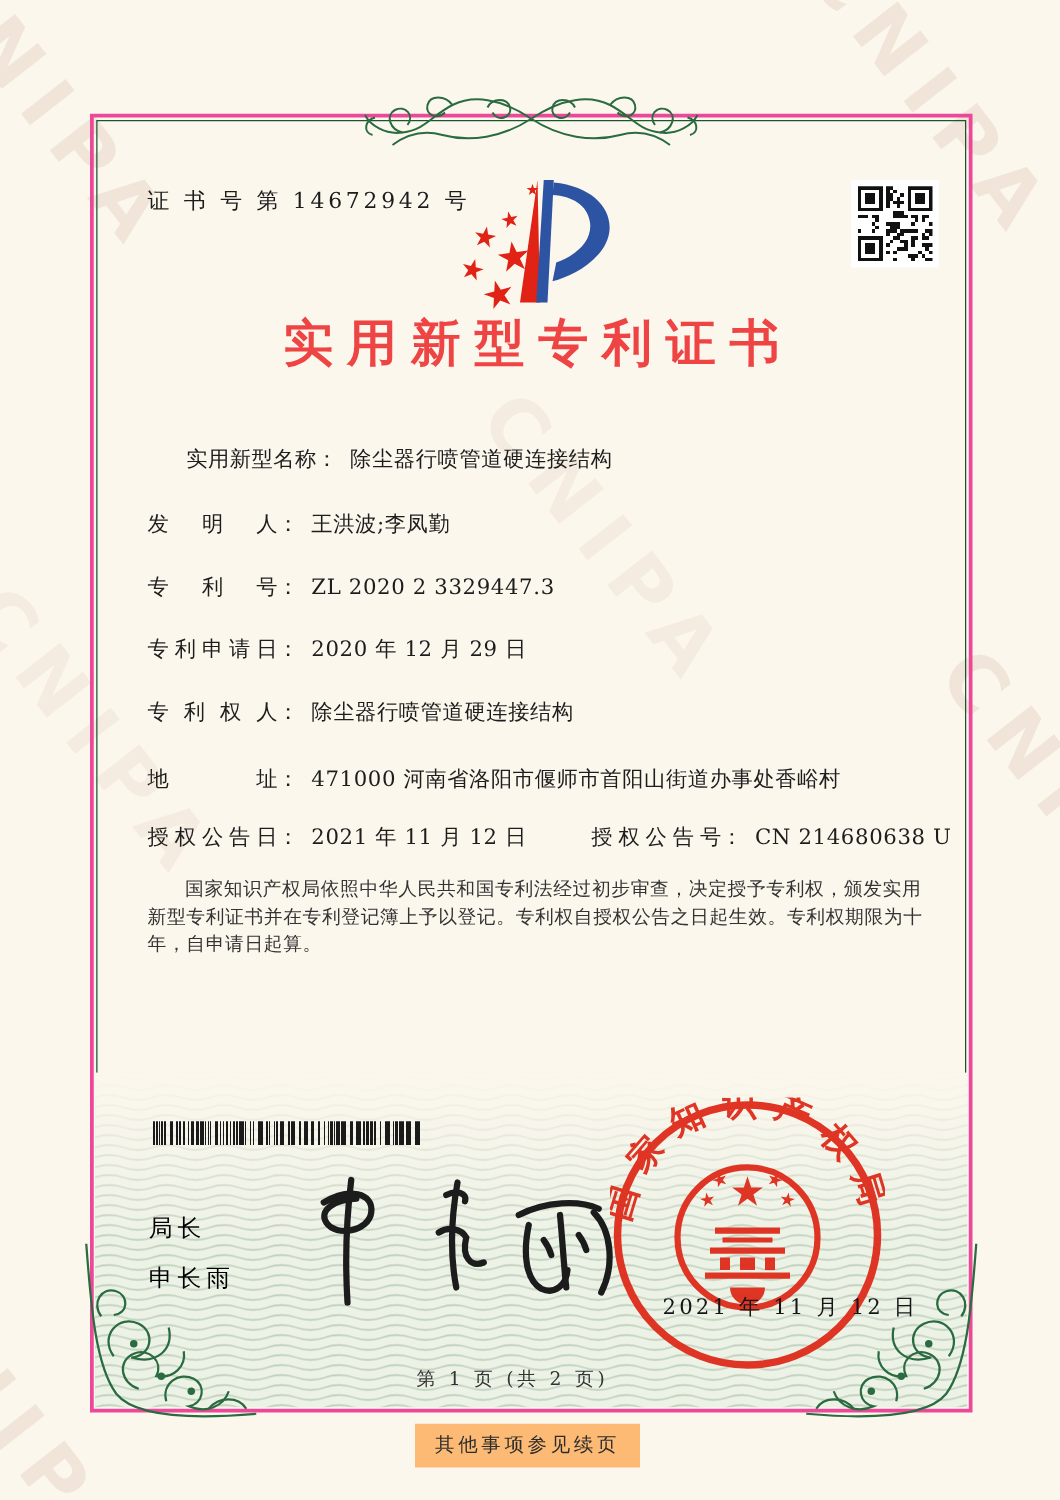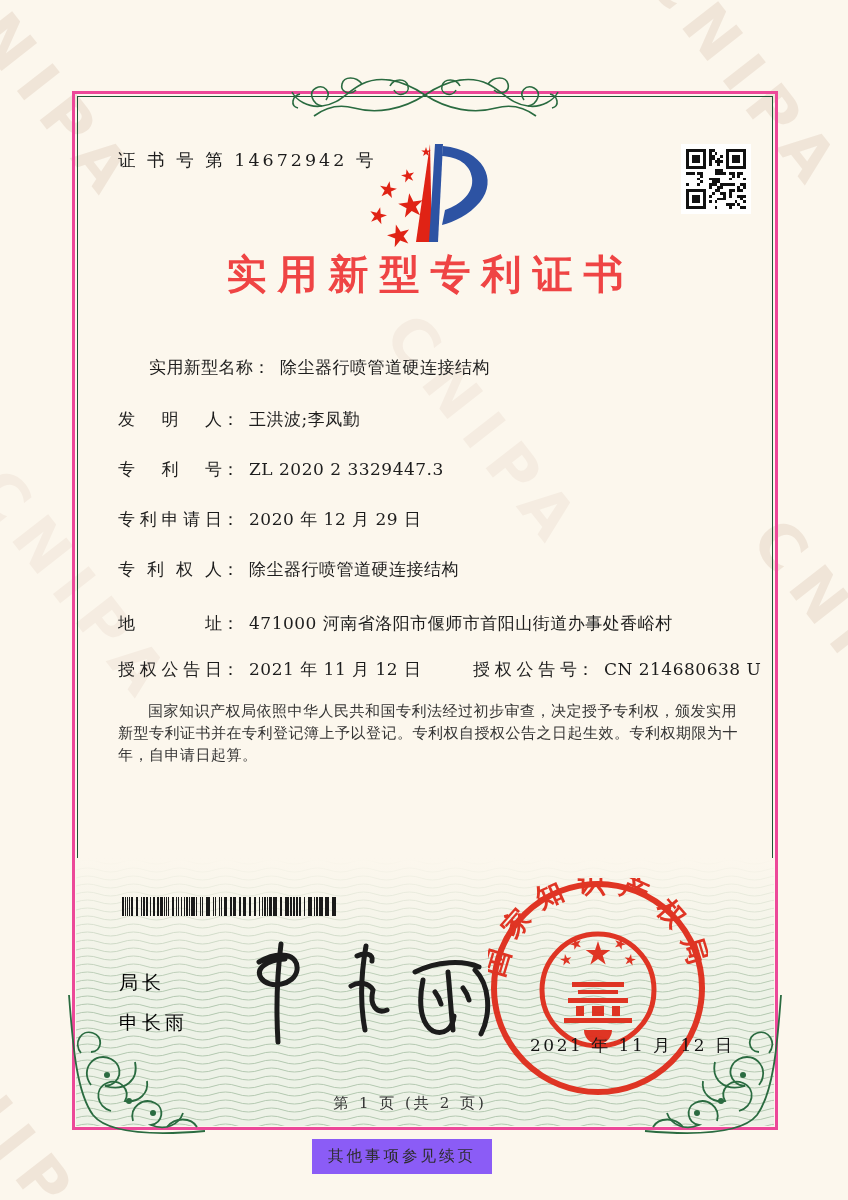--- a/index.html
+++ b/index.html
@@ -33,21 +33,21 @@
          color:#333;letter-spacing:.5px;}
   .paras p{margin:0;text-indent:2em;}
   .barcode{position:absolute;left:47px;top:803px;width:215px;height:19px;}
   .director{position:absolute;left:44px;top:876px;font-size:19px;letter-spacing:4px;color:#000000;}
   .director div{margin-bottom:14px;}
   .signature{position:absolute;left:170px;top:836px;}
   .seal{position:absolute;left:413px;top:784px;opacity:.95;}
   .seal-date{position:absolute;left:455px;top:940px;font-size:17px;letter-spacing:2.5px;color:#151515;z-index:5;}
   .page-indicator{position:absolute;left:14px;right:0;top:1000px;text-align:center;font-size:15px;
                   letter-spacing:3px;color:#333;transform:translateX(-22px);}
-  .continuation{position:absolute;left:312px;top:1139px;background:#8b5cf6;padding:7px 16px;
+  .continuation{position:absolute;left:332px;top:1139px;background:#fdba74;padding:7px 16px;
                 font-size:15.5px;letter-spacing:3px;color:#2c2c2c;}
 </style>
 </head>
 <body>
 
 <div class="page">
 
   <span class="wm" style="left:-18px;top:-48px;">CNIPA</span>
   <span class="wm" style="left:688px;top:-58px;">CNIPA</span>
   <span class="wm light" style="left:428px;top:300px;">CNIPA</span>

